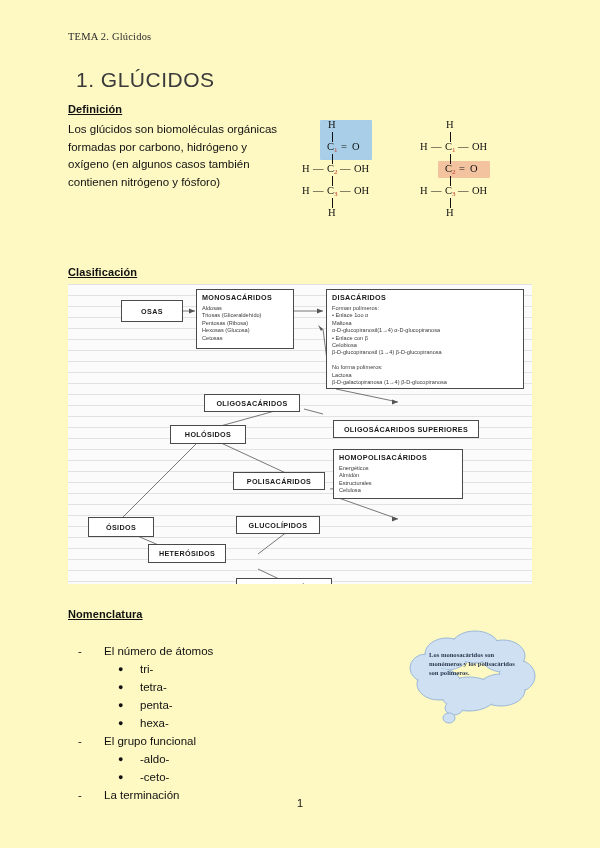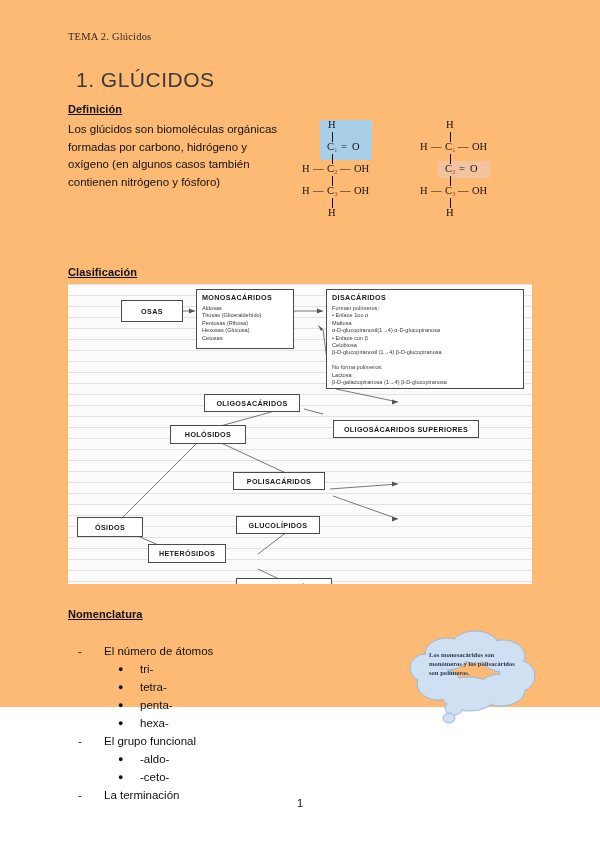--- a/index.html
+++ b/index.html
@@ -1,21 +1,21 @@
 <!DOCTYPE html>
 <html><head>
 <meta charset="utf-8">
 <style>
   html,body{margin:0;padding:0;background:#ffffff;}
   body{
     width:600px;height:848px;position:relative;overflow:hidden;
     font-family:"Liberation Sans","DejaVu Sans",sans-serif;
     color:#000;
   }
-  .page{position:absolute;left:0;top:0;width:600px;height:707px;background:#fdba74;}
+  .page{position:absolute;left:0;top:0;width:600px;height:848px;background:#fef9c3;}
 
   
   .hdr{position:absolute;left:68px;top:31px;font-family:"Liberation Serif","DejaVu Serif",serif;
        font-size:10.5px;color:#2b2b2b;letter-spacing:.2px;}
   .h1{position:absolute;left:76px;top:68px;font-size:21px;color:#3a3a3a;letter-spacing:.5px;font-weight:400;}
 
   
   .sec{position:absolute;font-size:11px;font-weight:bold;text-decoration:underline;color:#111;letter-spacing:.1px;}
   #sec-def{left:68px;top:103px;}
   #sec-cla{left:68px;top:266px;}
@@ -202,23 +202,30 @@
     </div>
 
     <div class="dbox center" style="left:62px;top:141px;width:76px;height:19px;margin-left:40px;">
       <span class="t">HOLÓSIDOS</span>
     </div>
 
     <div class="dbox center" style="left:165px;top:188px;width:92px;height:18px;">
       <span class="t">POLISACÁRIDOS</span>
     </div>
 
-
-
-    <div class="dbox center" style="left:9px;top:233px;width:66px;height:20px;">
+    <div class="dbox topttl" style="left:265px;top:165px;width:130px;height:50px;">
+      <div class="t">HOMOPOLISACÁRIDOS</div>
+      <div class="body">Energéticos
+   Almidón
+Estructurales
+   Celulosa</div>
+    </div>
+
+
+    <div class="dbox center" style="left:20px;top:233px;width:66px;height:20px;">
       <span class="t">ÓSIDOS</span>
     </div>
 
     <div class="dbox center" style="left:168px;top:232px;width:84px;height:18px;">
       <span class="t">GLUCOLÍPIDOS</span>
     </div>
 
     <div class="dbox center" style="left:80px;top:260px;width:78px;height:19px;">
       <span class="t">HETERÓSIDOS</span>
     </div>

